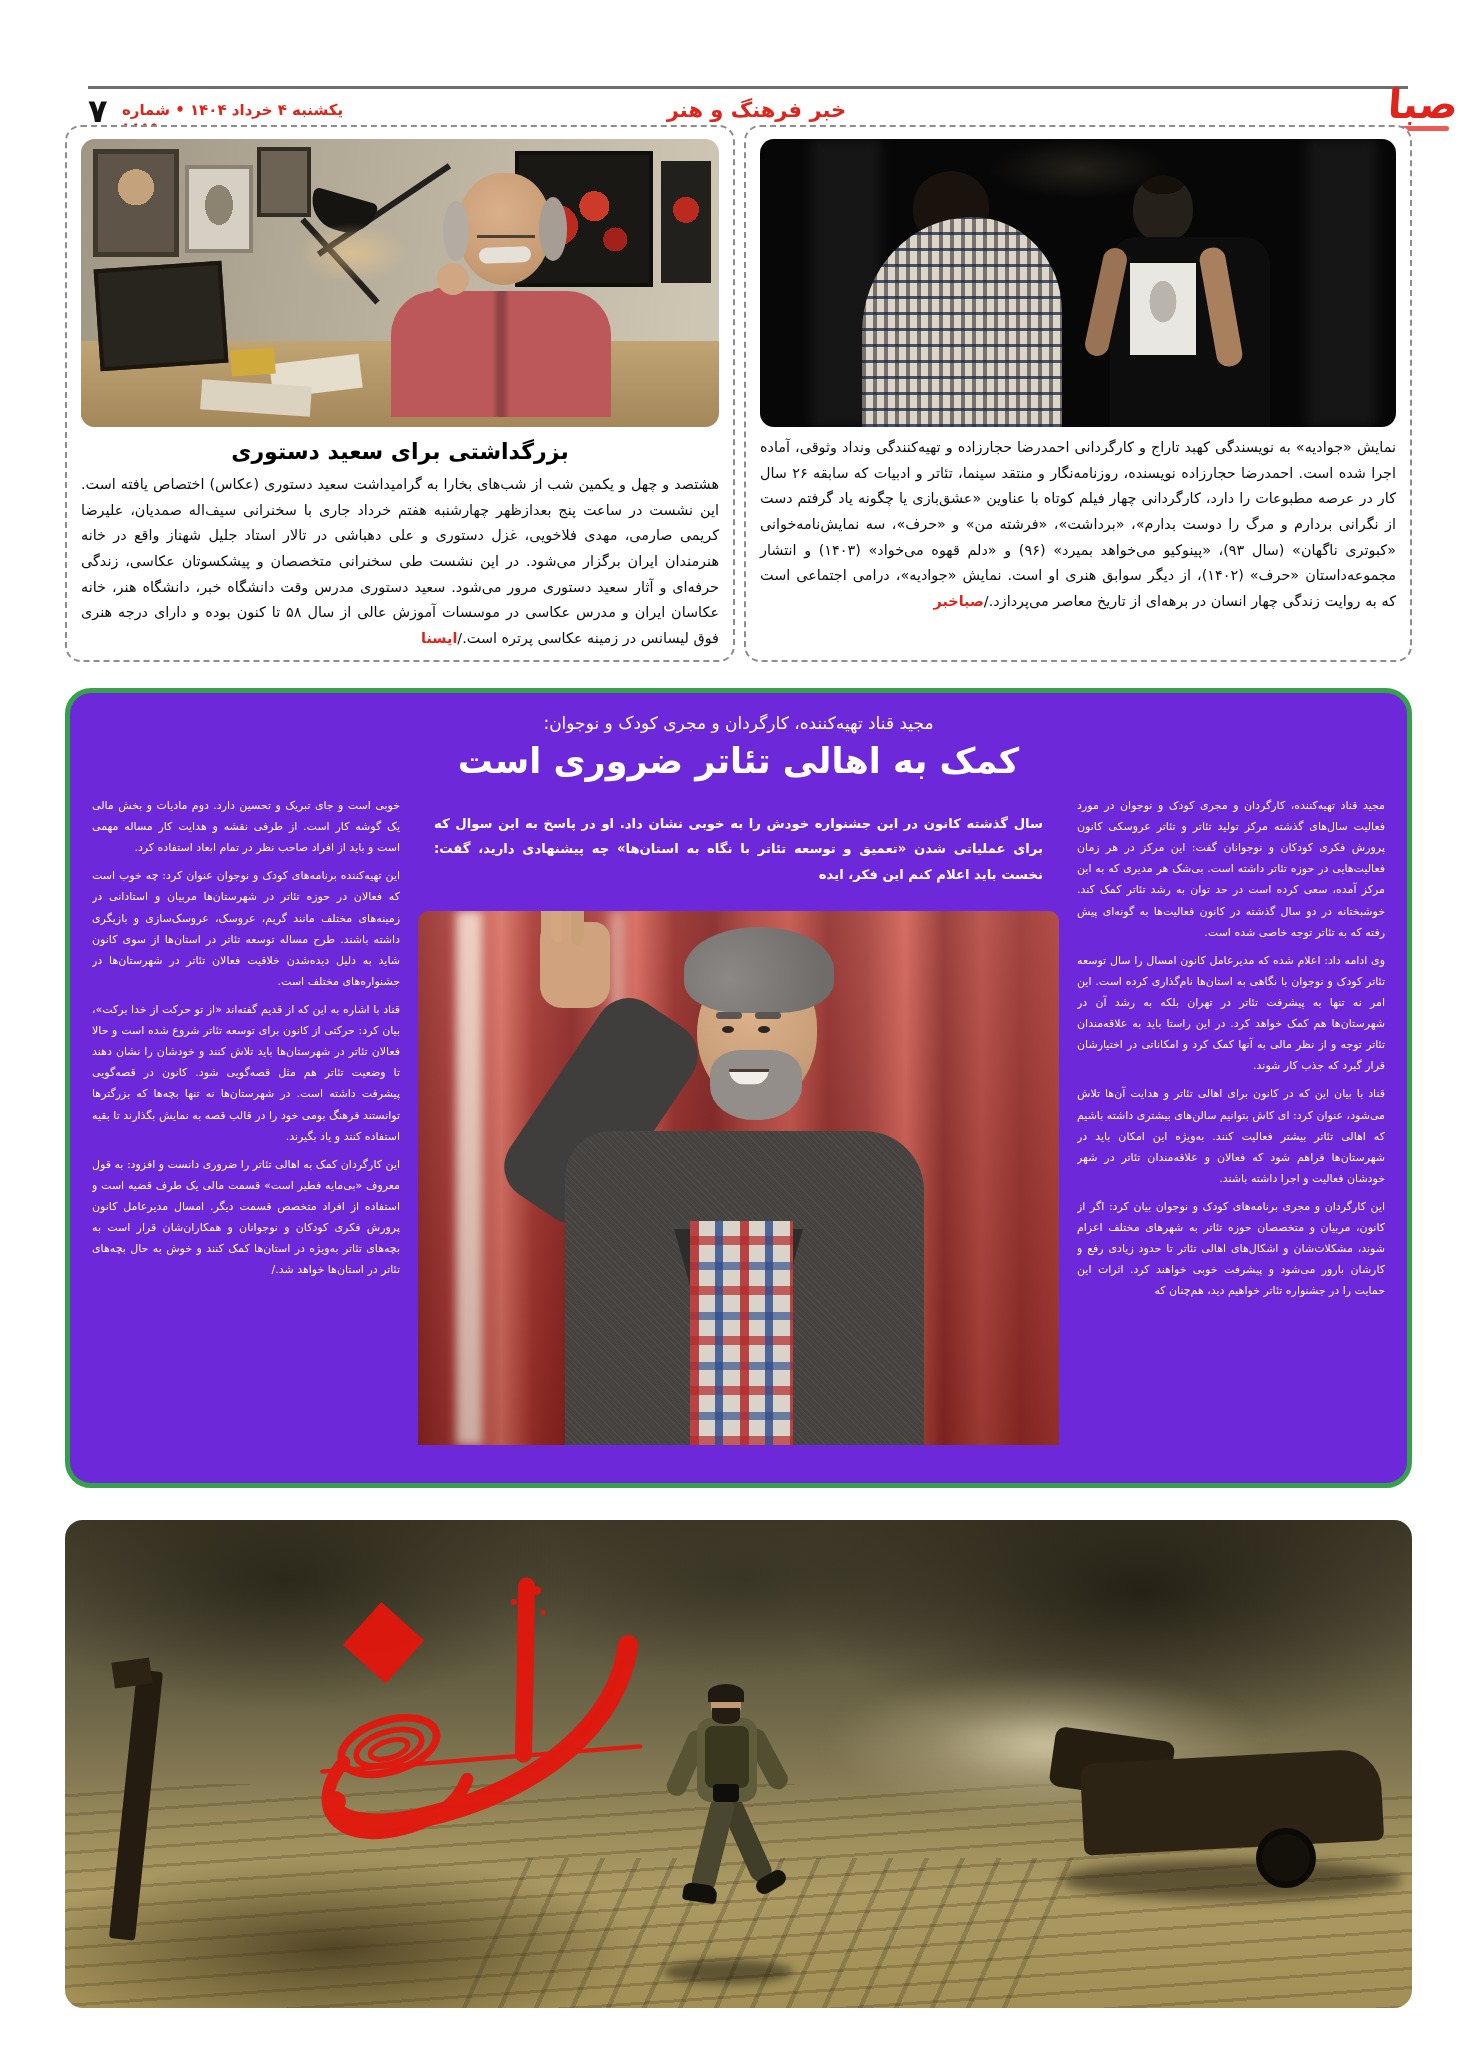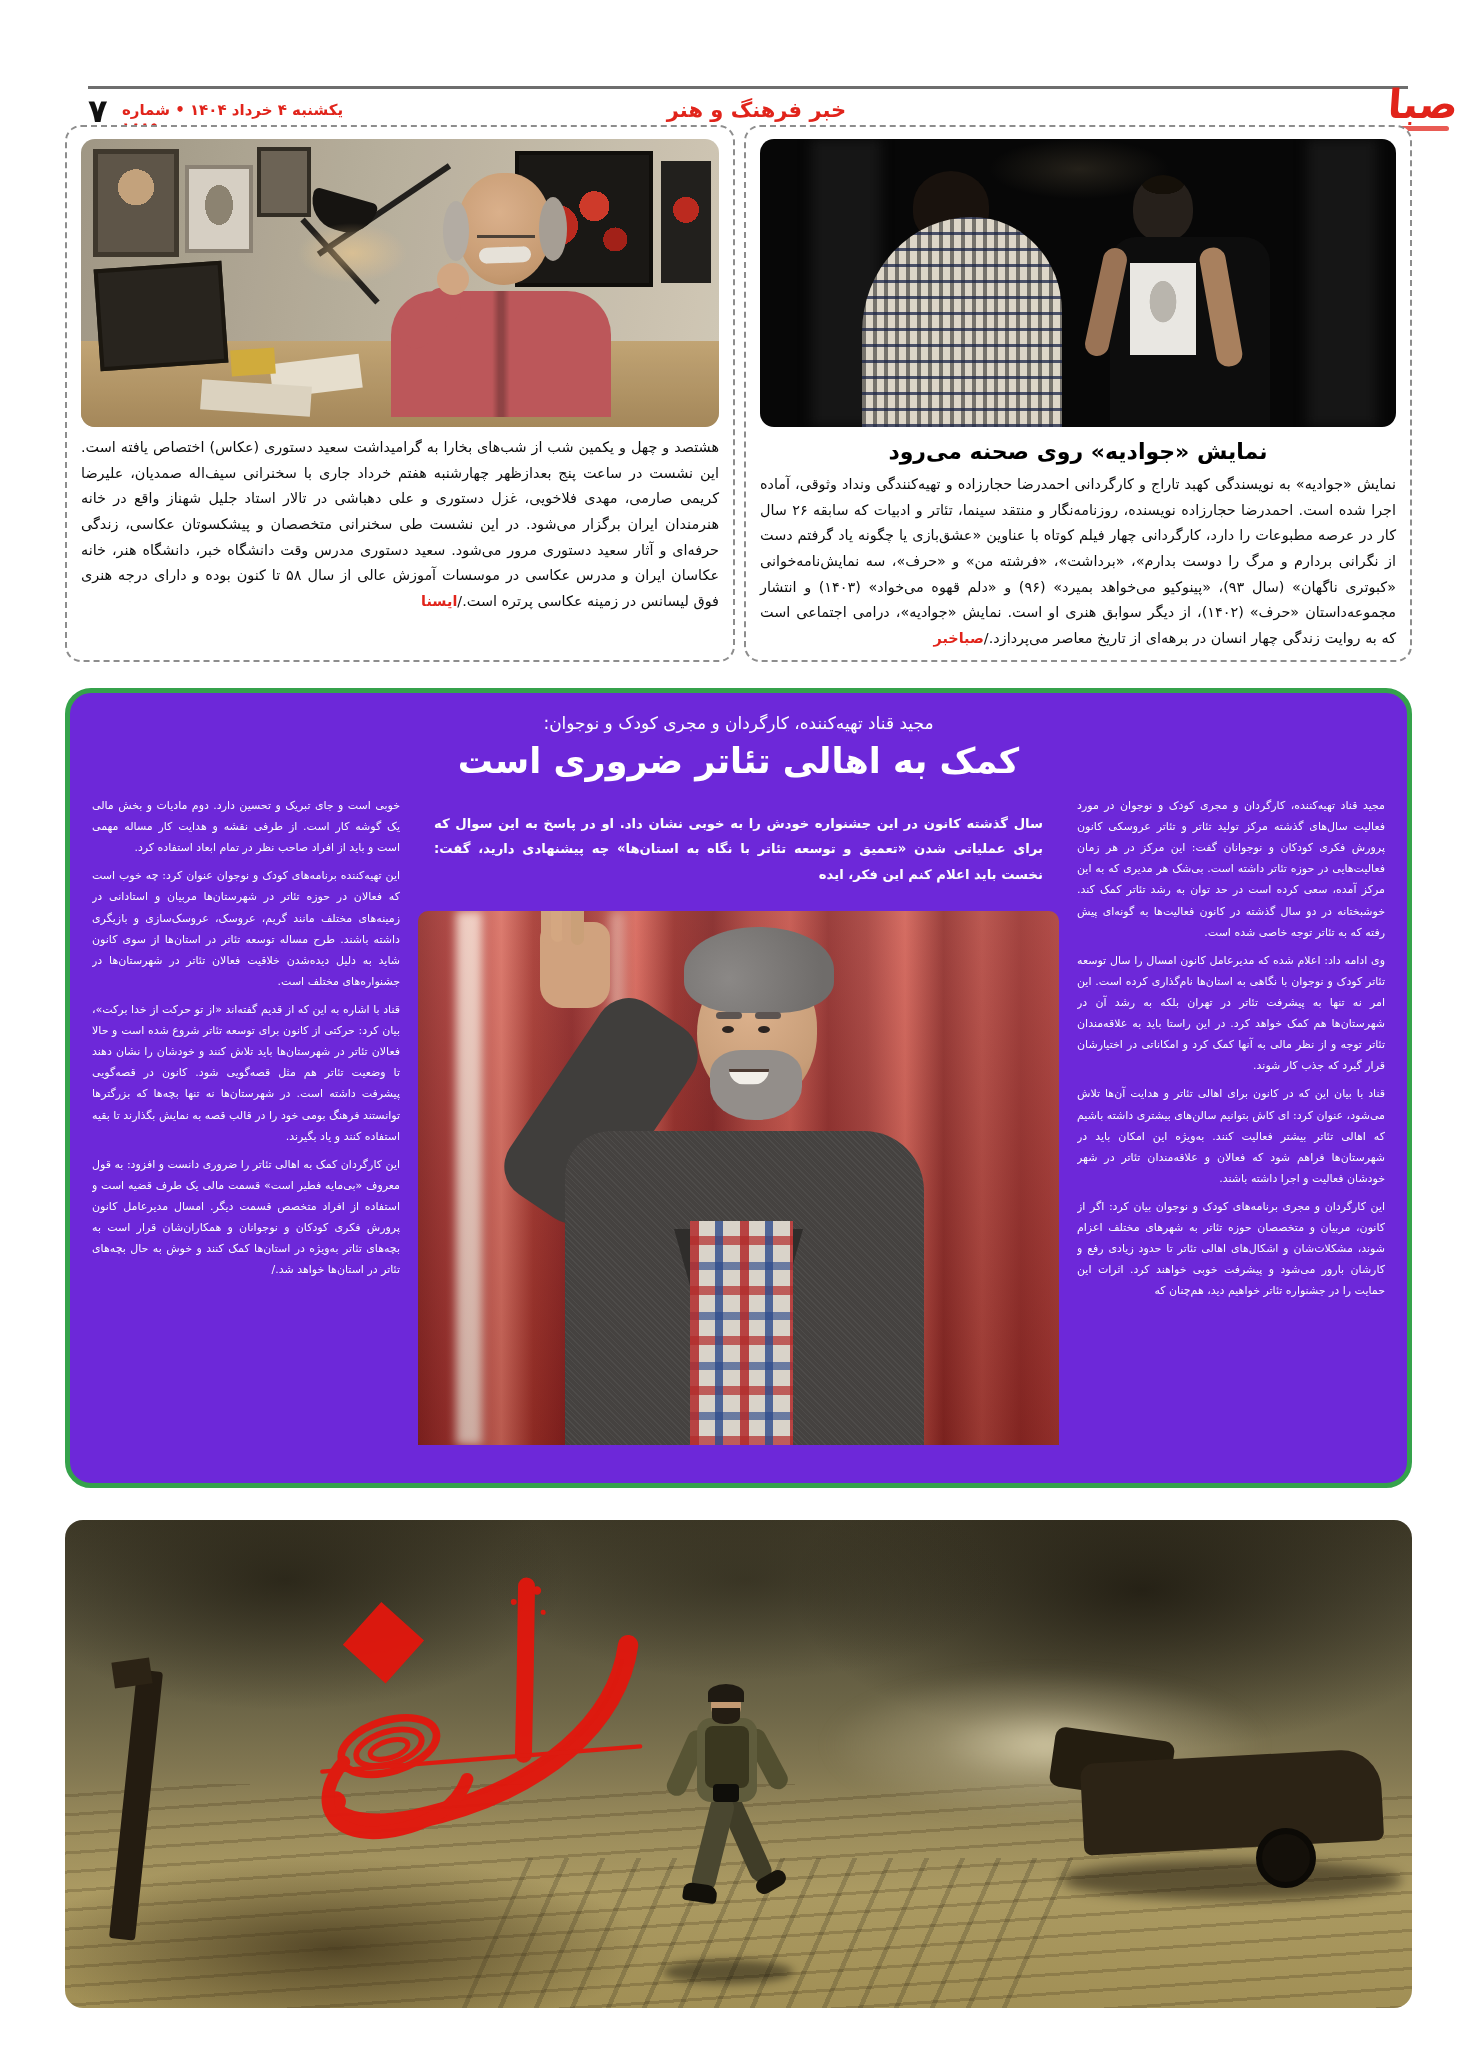--- a/index.html
+++ b/index.html
@@ -197,38 +197,38 @@
         <div class="ph-forearm"></div>
         <div class="ph-head"></div>
         <div class="ph-hair-l"></div>
         <div class="ph-hair-r"></div>
         <div class="ph-glasses"></div>
         <div class="ph-moustache"></div>
         <div class="ph-fist"></div>
       </div>
       <div class="ph-sepia"></div>
     </div>
+    <div class="ntitle">بزرگداشتی برای سعید دستوری</div>
     <div class="nbody"><span>هشتصد و چهل و یکمین شب از شب‌های بخارا به گرامیداشت سعید دستوری (عکاس) اختصاص یافته است. این نشست در ساعت پنج بعدازظهر چهارشنبه هفتم خرداد جاری با سخنرانی سیف‌اله صمدیان، علیرضا کریمی صارمی، مهدی فلاخویی، غزل دستوری و علی دهباشی در تالار استاد جلیل شهناز واقع در خانه هنرمندان ایران برگزار می‌شود. در این نشست طی سخنرانی متخصصان و پیشکسوتان عکاسی، زندگی حرفه‌ای و آثار سعید دستوری مرور می‌شود. سعید دستوری مدرس وقت دانشگاه خبر، دانشگاه هنر، خانه عکاسان ایران و مدرس عکاسی در موسسات آموزش عالی از سال ۵۸ تا کنون بوده و دارای درجه هنری فوق لیسانس در زمینه عکاسی پرتره است./</span><span class="agency">ایسنا</span></div>
   </div>
 
   <div class="nbox right">
     <div class="nphoto">
       <div class="th-bg"></div>
       <div class="th-streak" style="left:8%;"></div>
       <div class="th-streak" style="left:86%;"></div>
       <div class="th-glow"></div>
       <div class="keff-head"></div>
       <div class="keff-body"></div>
       <div class="tee-head"></div>
       <div class="tee-body"></div>
       <div class="tee-print"></div>
       <div class="tee-arm-r"></div>
       <div class="tee-arm-l"></div>
     </div>
-    <div class="ntitle">نمایش «جوادیه» روی صحنه می‌رود</div>
     <div class="nbody"><span>نمایش «جوادیه» به نویسندگی کهبد تاراج و کارگردانی احمدرضا حجارزاده و تهیه‌کنندگی ونداد وثوقی، آماده اجرا شده است. احمدرضا حجارزاده نویسنده، روزنامه‌نگار و منتقد سینما، تئاتر و ادبیات که سابقه ۲۶ سال کار در عرصه مطبوعات را دارد، کارگردانی چهار فیلم کوتاه با عناوین «عشق‌بازی یا چگونه یاد گرفتم دست از نگرانی بردارم و مرگ را دوست بدارم»، «برداشت»، «فرشته من» و «حرف»، سه نمایش‌نامه‌خوانی «کبوتری ناگهان» (سال ۹۳)، «پینوکیو می‌خواهد بمیرد» (۹۶) و «دلم قهوه می‌خواد» (۱۴۰۳) و انتشار مجموعه‌داستان «حرف» (۱۴۰۲)، از دیگر سوابق هنری او است. نمایش «جوادیه»، درامی اجتماعی است که به روایت زندگی چهار انسان در برهه‌ای از تاریخ معاصر می‌پردازد./</span><span class="agency">صباخبر</span></div>
   </div>
 
   <div class="redbox">
     <div class="iv-kicker">مجید قناد تهیه‌کننده، کارگردان و مجری کودک و نوجوان:</div>
     <div class="iv-title">کمک به اهالی تئاتر ضروری است</div>
     <div class="iv-cols">
 
       <div class="iv-col">
         <p>مجید قناد تهیه‌کننده، کارگردان و مجری کودک و نوجوان در مورد فعالیت سال‌های گذشته مرکز تولید تئاتر و تئاتر عروسکی کانون پرورش فکری کودکان و نوجوانان گفت: این مرکز در هر زمان فعالیت‌هایی در حوزه تئاتر داشته است. بی‌شک هر مدیری که به این مرکز آمده، سعی کرده است در حد توان به رشد تئاتر کمک کند. خوشبختانه در دو سال گذشته در کانون فعالیت‌ها به گونه‌ای پیش رفته که به تئاتر توجه خاصی شده است.</p>

